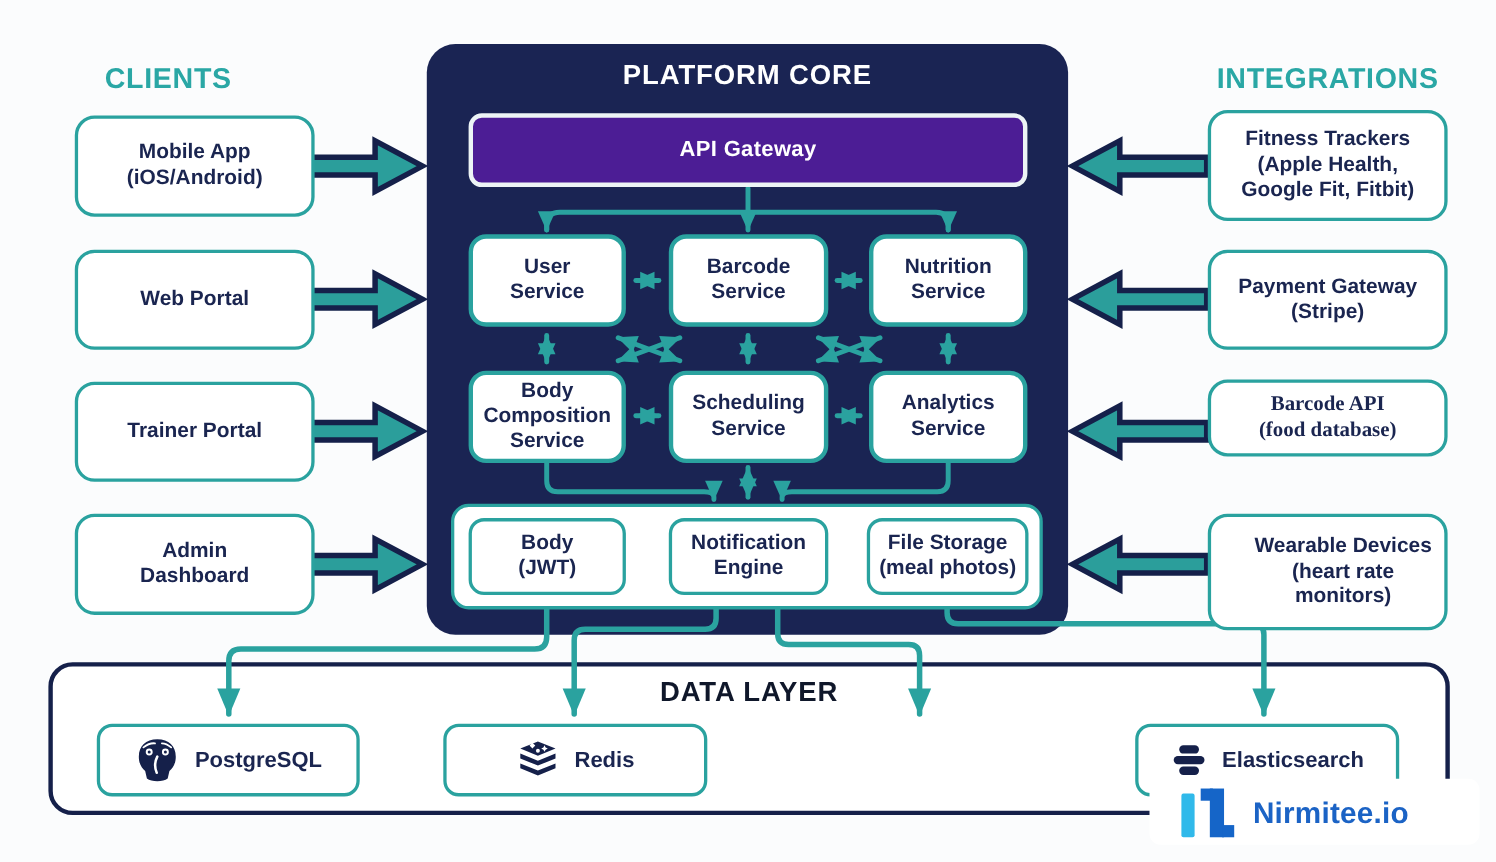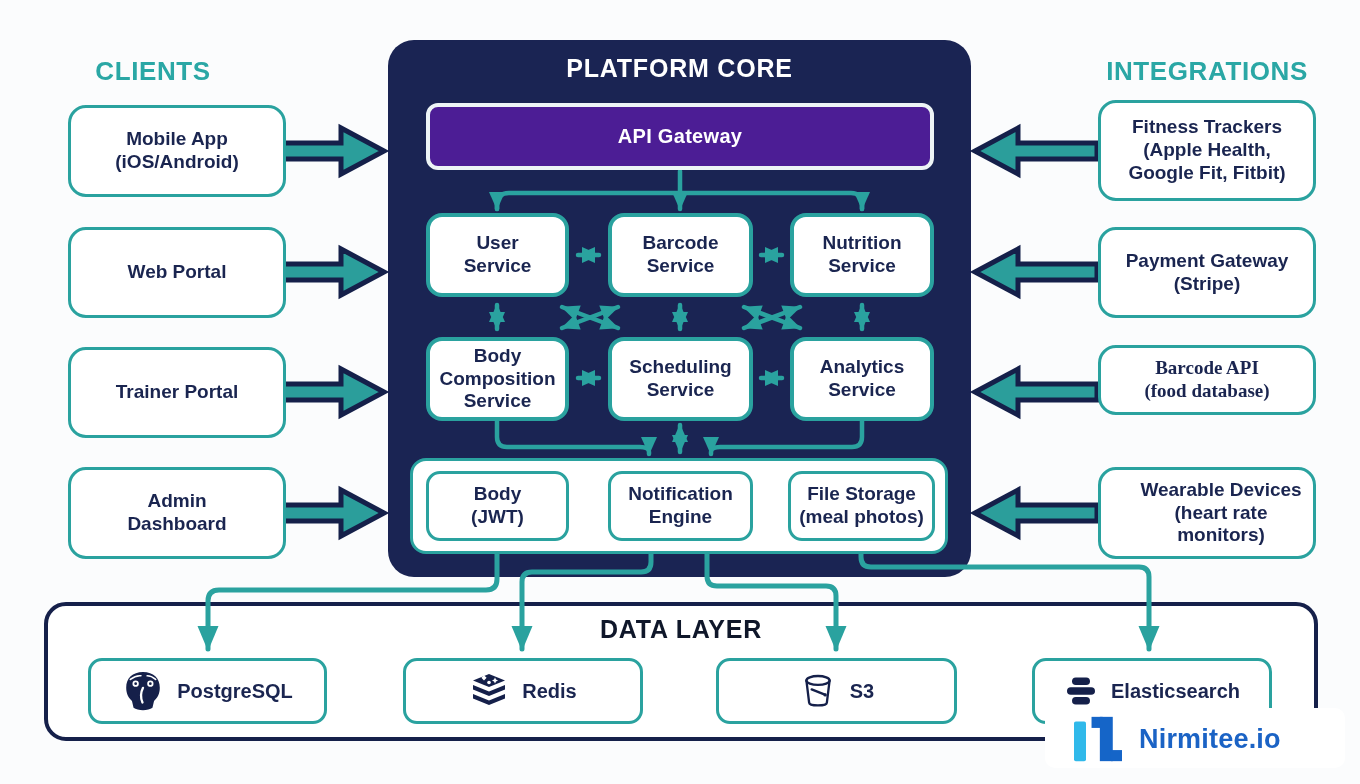--- a/index.html
+++ b/index.html
@@ -166,21 +166,21 @@
   <div class="box client-box" style="top:467px;height:92px;">Admin
 Dashboard</div>
 
   <div class="box integration-box" style="top:100px;height:101px;">Fitness Trackers
 (Apple Health,
 Google Fit, Fitbit)</div>
   <div class="box integration-box" style="top:227px;height:91px;">Payment Gateway
 (Stripe)</div>
   <div class="box integration-box" style="top:345px;height:70px;font-family:Liberation Serif, serif;">Barcode API
 (food database)</div>
-  <div class="box integration-box" style="top:467px;height:92px;padding-left:28px;">Wearable Devices
+  <div class="box integration-box" style="top:467px;height:106px;padding-left:28px;">Wearable Devices
 (heart rate monitors)</div>
 
   <div class="core-title">PLATFORM CORE</div>
   <div class="api-gateway">API Gateway</div>
 
   <div class="box service-box" style="left:426px;top:213px;width:143px;">User
 Service</div>
   <div class="box service-box" style="left:608px;top:213px;width:145px;">Barcode
 Service</div>
   <div class="box service-box" style="left:790px;top:213px;width:144px;">Nutrition
@@ -226,31 +226,20 @@
         <path fill="#15204a" d="M4,12 L20,18.5 L36,12 L36,16.5 L20,23 L4,16.5 Z"></path>
         <path fill="#15204a" d="M4,21 L20,27.5 L36,21 L36,25.5 L20,32 L4,25.5 Z"></path>
         <path d="M15,2.2 l2.6,2.6 -2.6,2.6 -2.6,-2.6 z" fill="#ffffff"></path>
         <path d="M26,4.5 l1,2 2,1 -2,1 -1,2 -1,-2 -2,-1 2,-1 z" fill="#ffffff"></path>
         <circle cx="20" cy="9.5" r="1.8" fill="#ffffff"></circle>
       </svg>
     </span>
     <span>Redis</span>
   </div>
 
-  <div class="box db-box" style="left:716px;width:241px;">
-    <span class="dbicon">
-      <svg width="38" height="38" viewBox="0 0 36 36" fill="none" stroke="#15204a" stroke-width="2.2" stroke-linecap="round">
-        <ellipse cx="18" cy="8" rx="11" ry="4.2"></ellipse>
-        <path d="M7,8 L9.6,29 C9.8,32.5 26.2,32.5 26.4,29 L29,8"></path>
-        <path d="M12,16.5 L24.5,21.5"></path>
-        <circle cx="24.8" cy="21.7" r="1.6" fill="#15204a" stroke="none"></circle>
-      </svg>
-    </span>
-    <span>S3</span>
-  </div>
 
   <div class="box db-box" style="left:1032px;width:240px;">
     <span class="dbicon">
       <svg width="34" height="34" viewBox="0 0 34 34" fill="#15204a">
         <rect x="8" y="3.5" width="18" height="7.6" rx="3.8"></rect>
         <rect x="3" y="13.2" width="28" height="7.6" rx="3.8"></rect>
         <rect x="8" y="22.9" width="18" height="7.6" rx="3.8"></rect>
       </svg>
     </span>
     <span>Elasticsearch</span>

